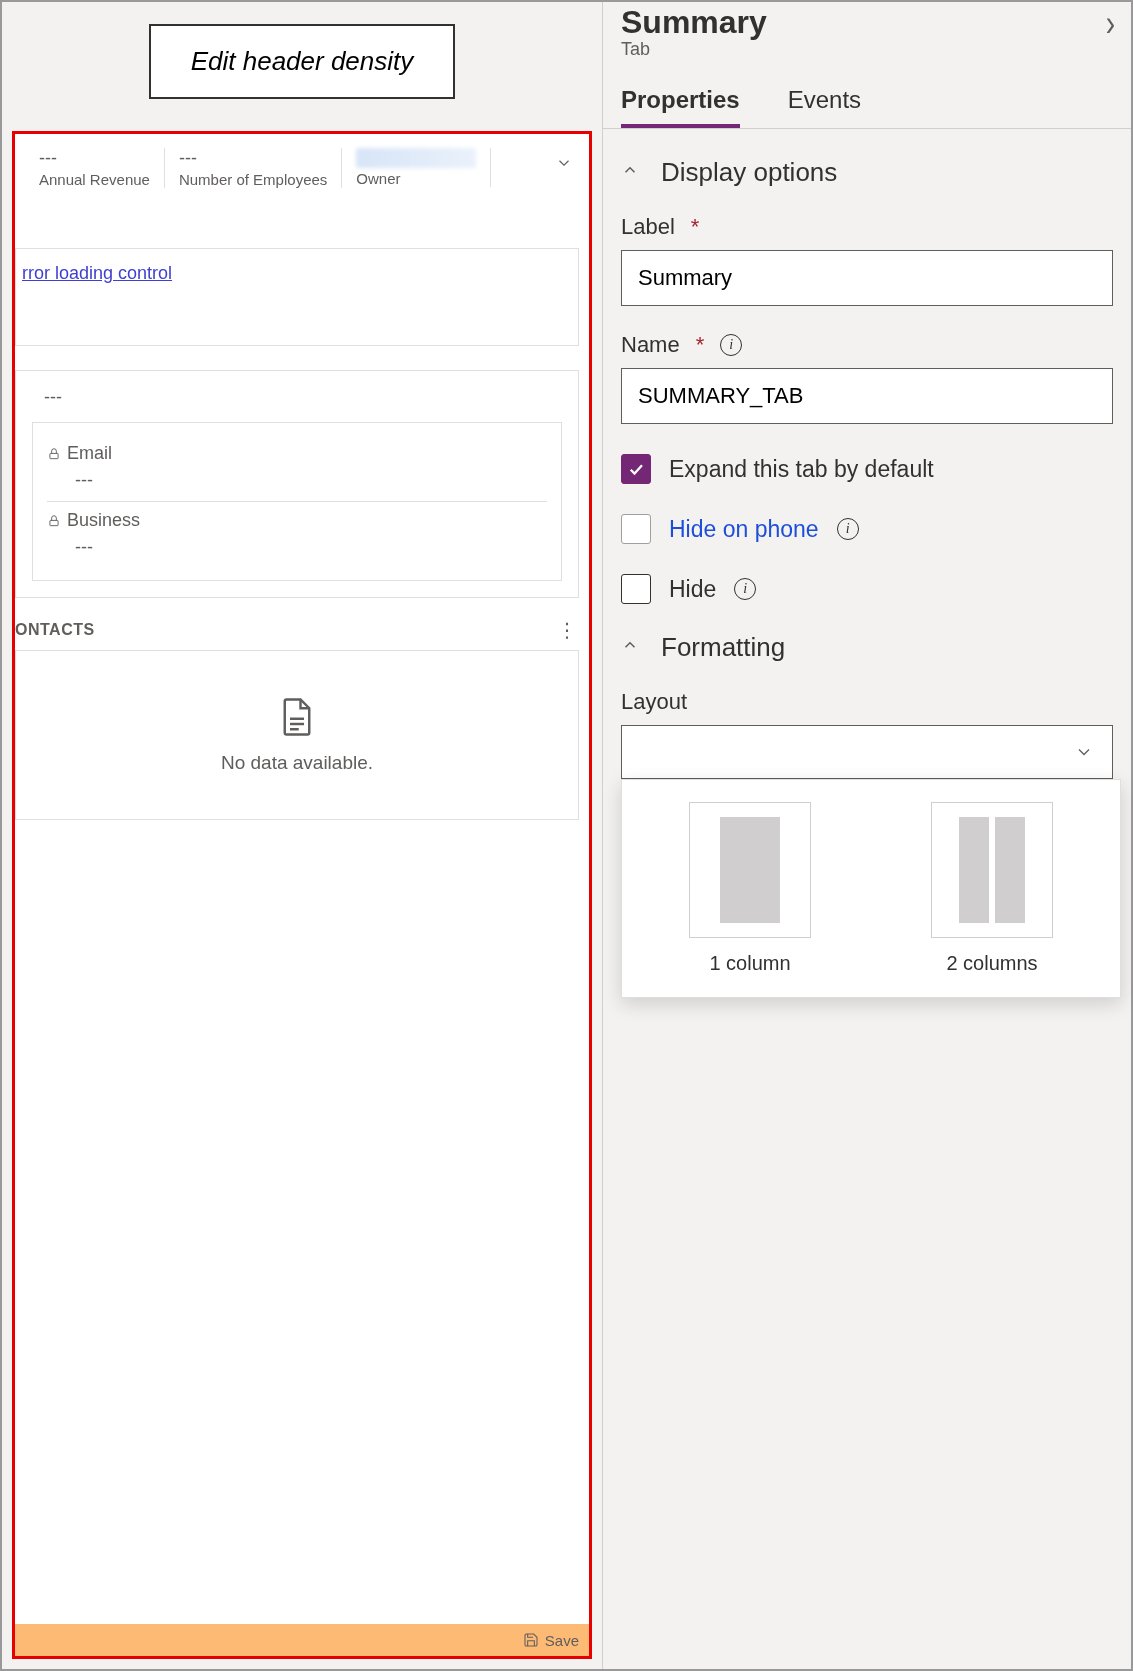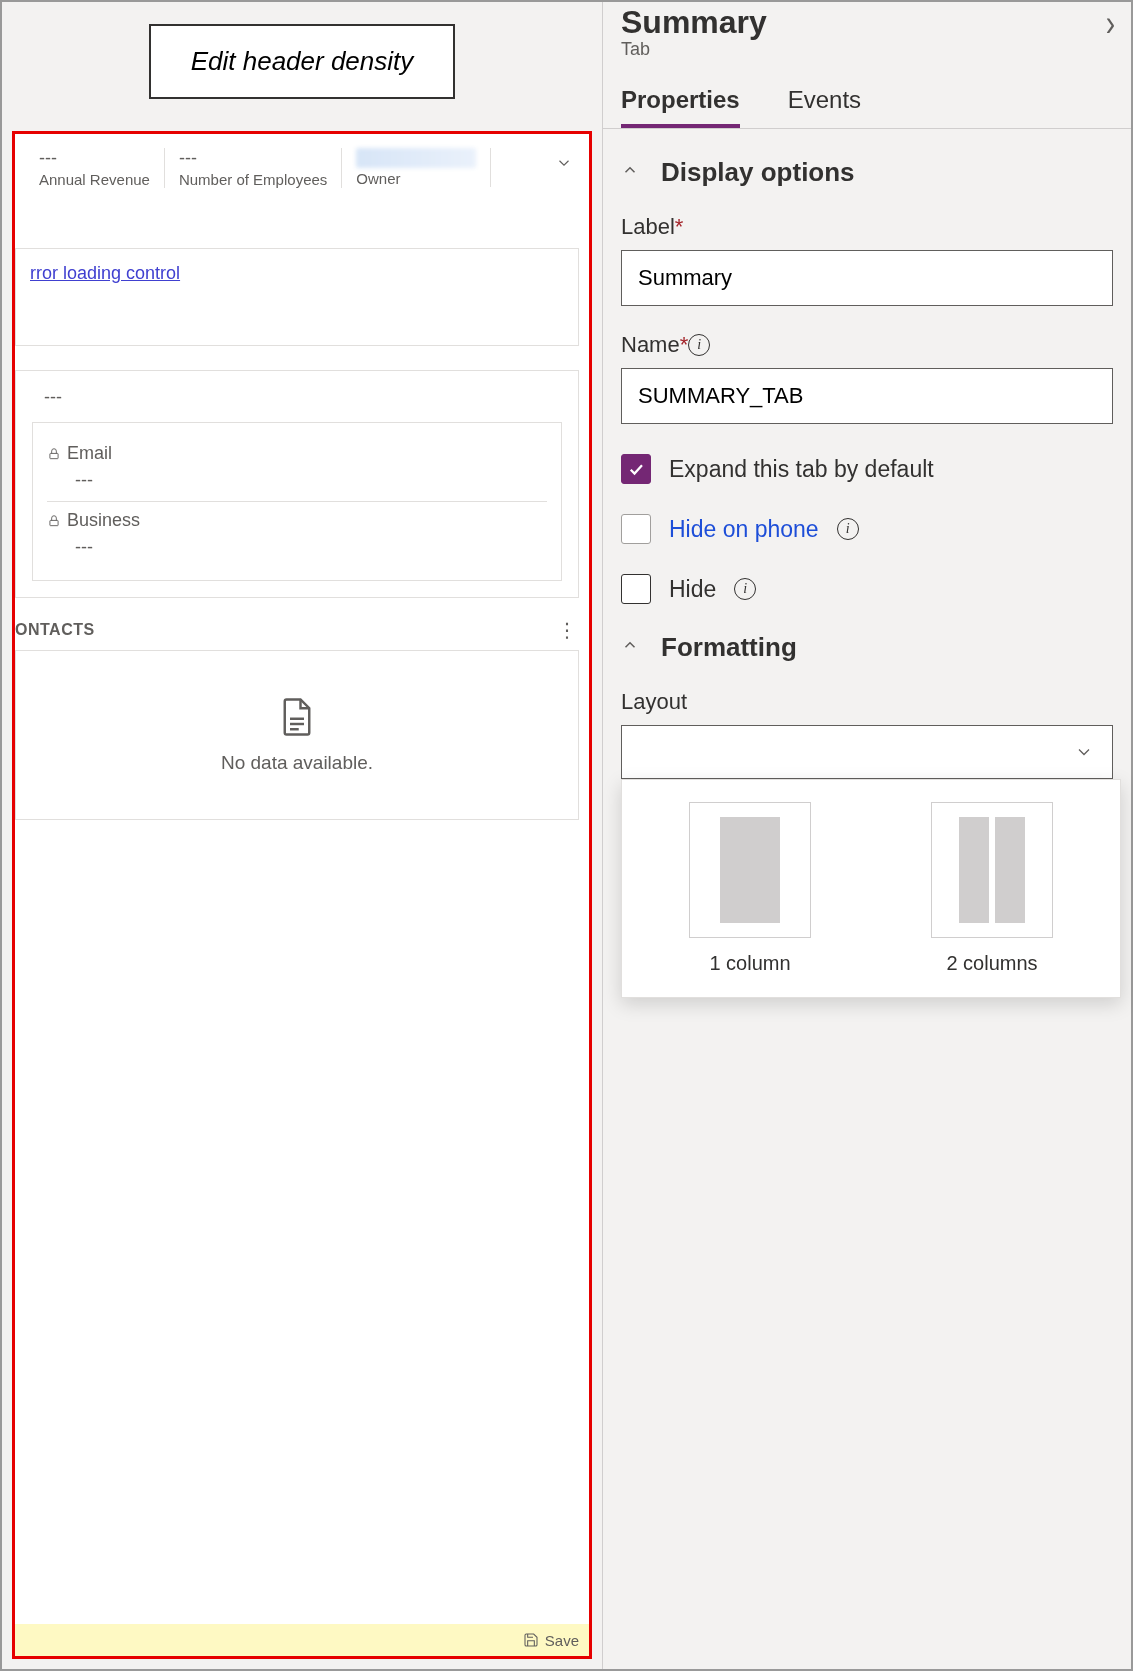--- a/index.html
+++ b/index.html
@@ -70,21 +70,21 @@
       margin-left: auto;
       width: 30px; height: 30px;
       display: flex; align-items: center; justify-content: center;
       color: #605e5c;
       cursor: pointer;
     }
     .error-box {
       margin: 50px 10px 14px 0;
       border: 1px solid #e1dfdd;
       height: 98px;
-      padding: 14px 14px;
+      padding: 14px 6px;
     }
     .error-link {
       color: #4040d0;
       text-decoration: underline;
       font-size: 18px;
       cursor: pointer;
     }
     .card {
       margin: 10px 10px 0 0;
       border: 1px solid #e1dfdd;
@@ -116,21 +116,21 @@
       margin: 0 10px 0 0;
       height: 170px;
       display: flex; flex-direction: column; align-items: center; justify-content: center;
       gap: 14px;
     }
     .doc-icon { color: #605e5c; }
     .no-data { font-size: 19px; color: #605e5c; }
     .save-bar {
       margin-top: auto;
       height: 32px;
-      background: #fef9c3;
+      background: #fdba74;
       display: flex;
       align-items: center;
       justify-content: flex-end;
       padding-right: 10px;
       gap: 6px;
       font-size: 15px;
       color: #605e5c;
     }
 
     
@@ -165,26 +165,26 @@
     .rp-tab.active {
       font-weight: 600;
       border-bottom: 4px solid #742774;
       color: #323130;
     }
     .rp-section {
       padding: 28px 18px 0 18px;
     }
     .rp-section-hdr {
       display: flex; align-items: center; gap: 18px;
-      font-size: 26px; font-weight: 700;
+      font-size: 26px; font-weight: 400;
       cursor: pointer;
     }
     .rp-chev { font-size: 20px; color: #605e5c; width: 22px; }
     .rp-field { margin-top: 26px; }
-    .rp-label { font-size: 22px; display: flex; align-items: center; gap: 0; }
+    .rp-label { font-size: 22px; display: flex; align-items: center; gap: 16px; }
     .req { color: #a4262c; }
     .info-icon {
       display: inline-flex; width: 22px; height: 22px;
       border: 1.5px solid #323130; border-radius: 50%;
       align-items: center; justify-content: center;
       font-size: 14px; font-style: italic; font-family: serif;
     }
     .rp-input {
       margin-top: 10px;
       width: 100%;

